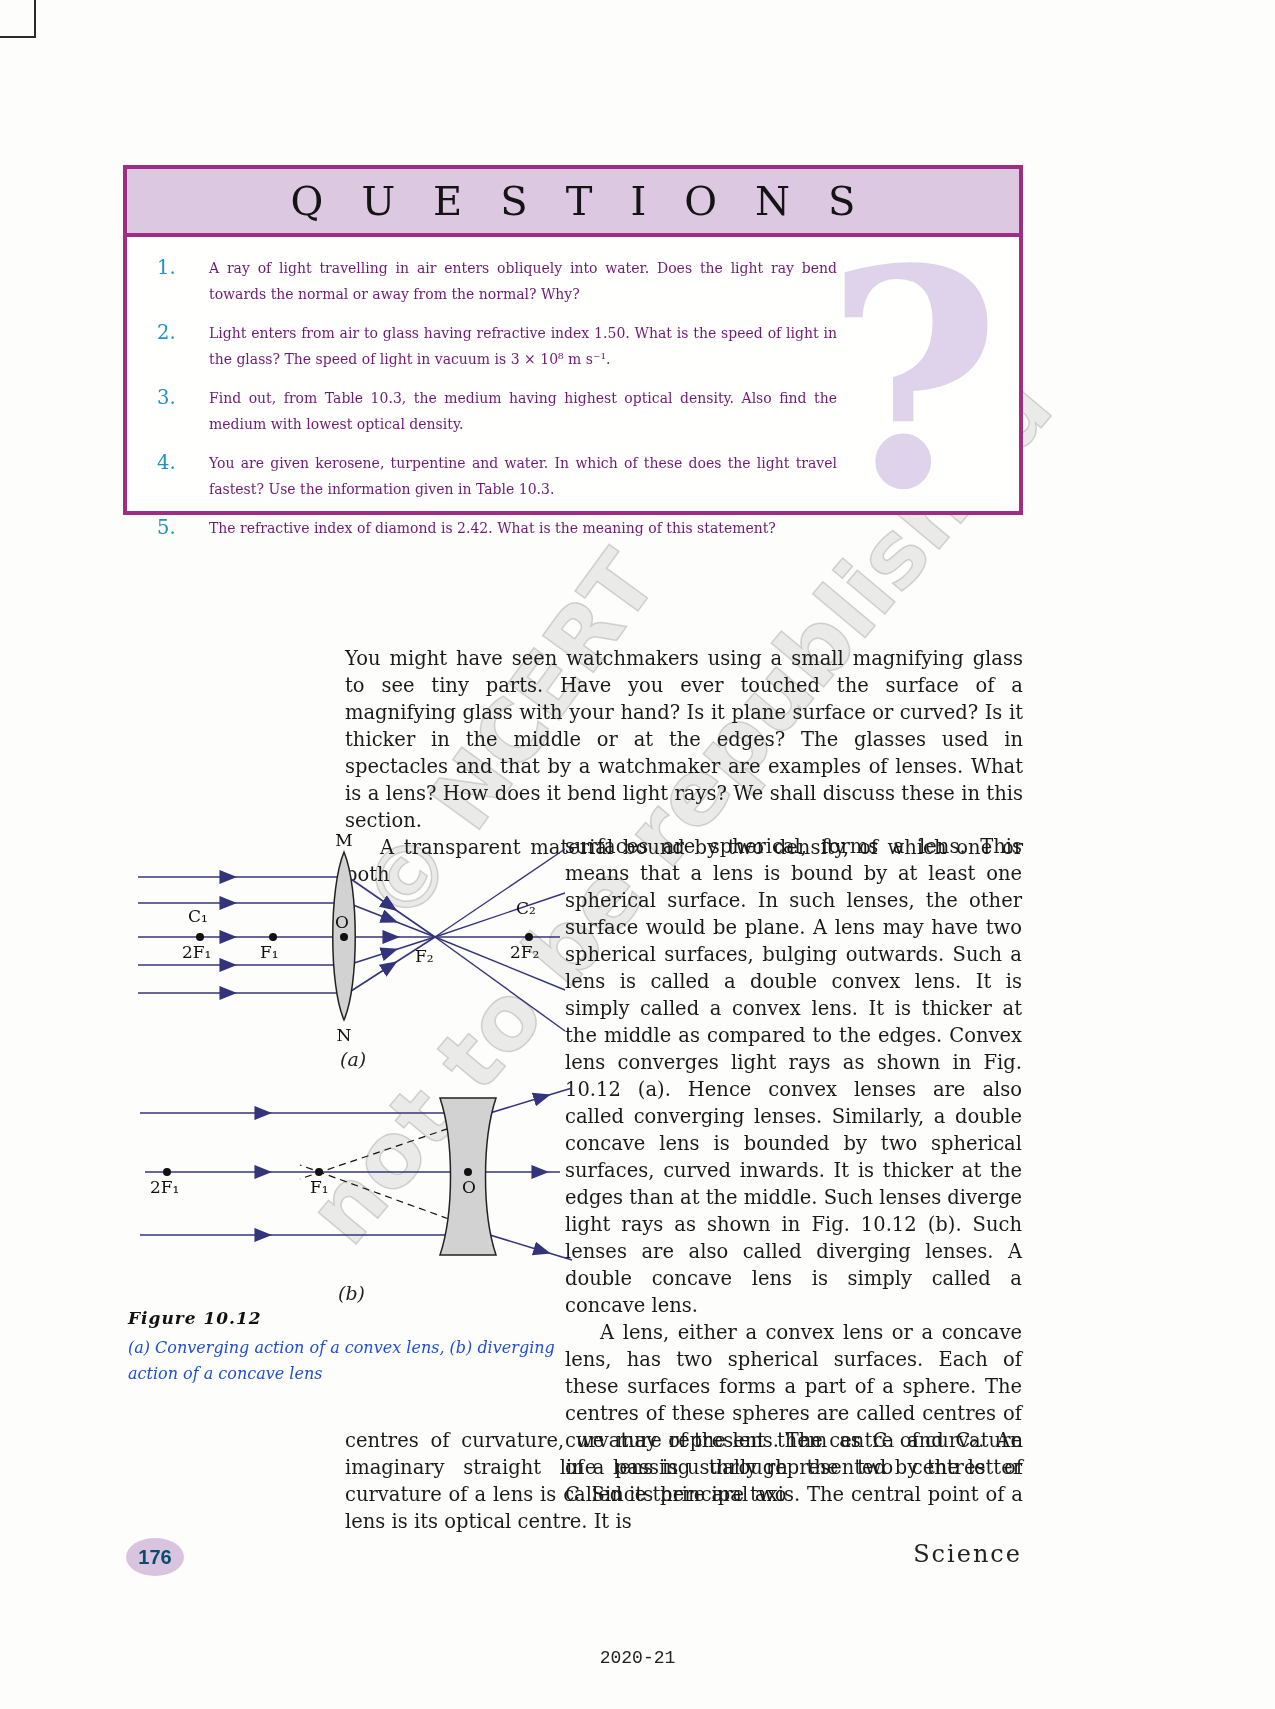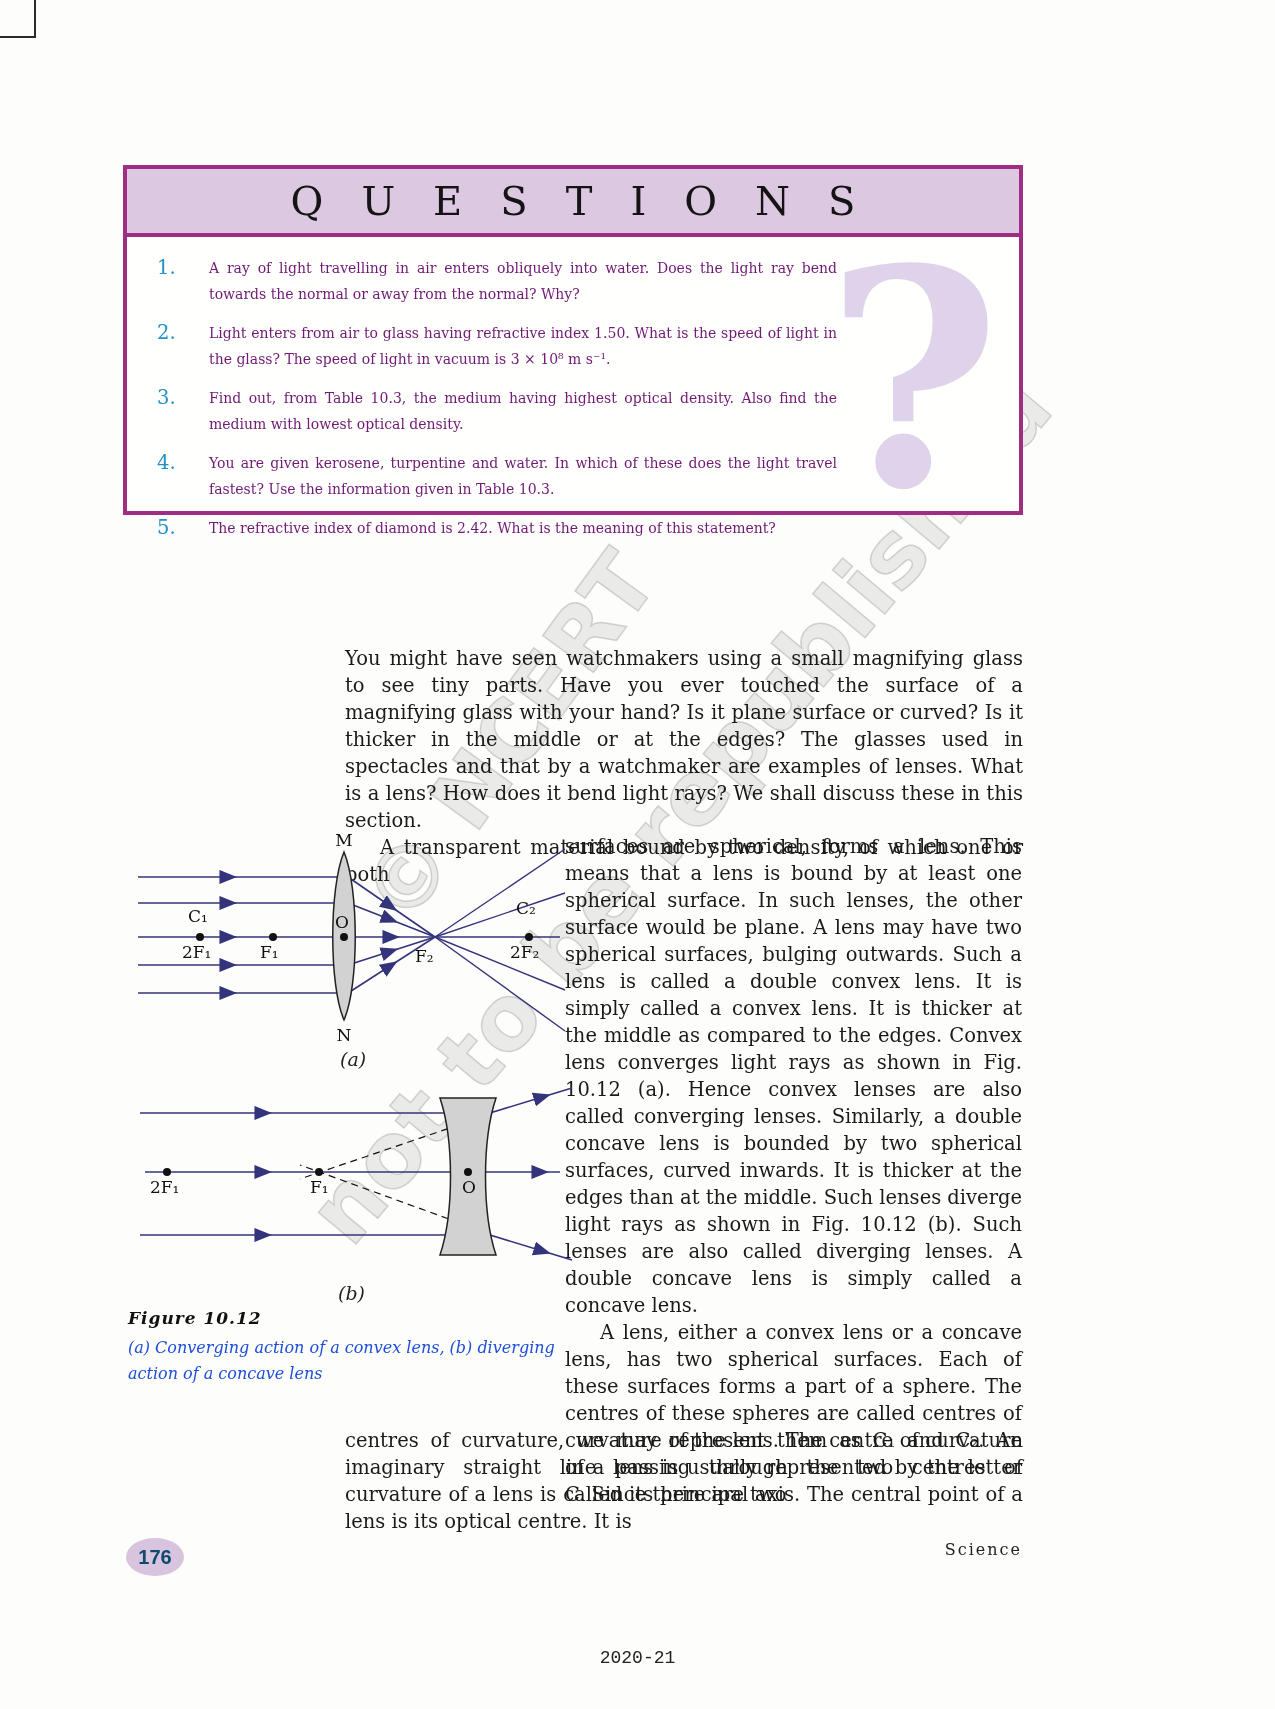--- a/index.html
+++ b/index.html
@@ -93,21 +93,21 @@
   
   .page-pill{
     position:absolute;left:126px;top:1538px;width:58px;height:38px;
     background:#d9c4df;border-radius:50%;
     display:flex;align-items:center;justify-content:center;
     font-family:"Liberation Sans",sans-serif;font-weight:bold;font-size:20px;color:#0c4a6e;
     z-index:2;
   }
   .footer-right{
     position:absolute;right:253px;top:1540px;
-    font-size:16px;letter-spacing:2px;color:#222;z-index:2;
+    font-size:24px;letter-spacing:2px;color:#222;z-index:2;
   }
   .footer-year{
     position:absolute;left:0;top:1648px;width:1275px;text-align:center;
     font-family:Liberation Mono, monospace;font-size:18px;color:#222;z-index:2;
   }
   
   .dlabel{font-family:"DejaVu Serif",serif;font-size:17px;fill:#111;}
 </style>
 </head>
 <body>

